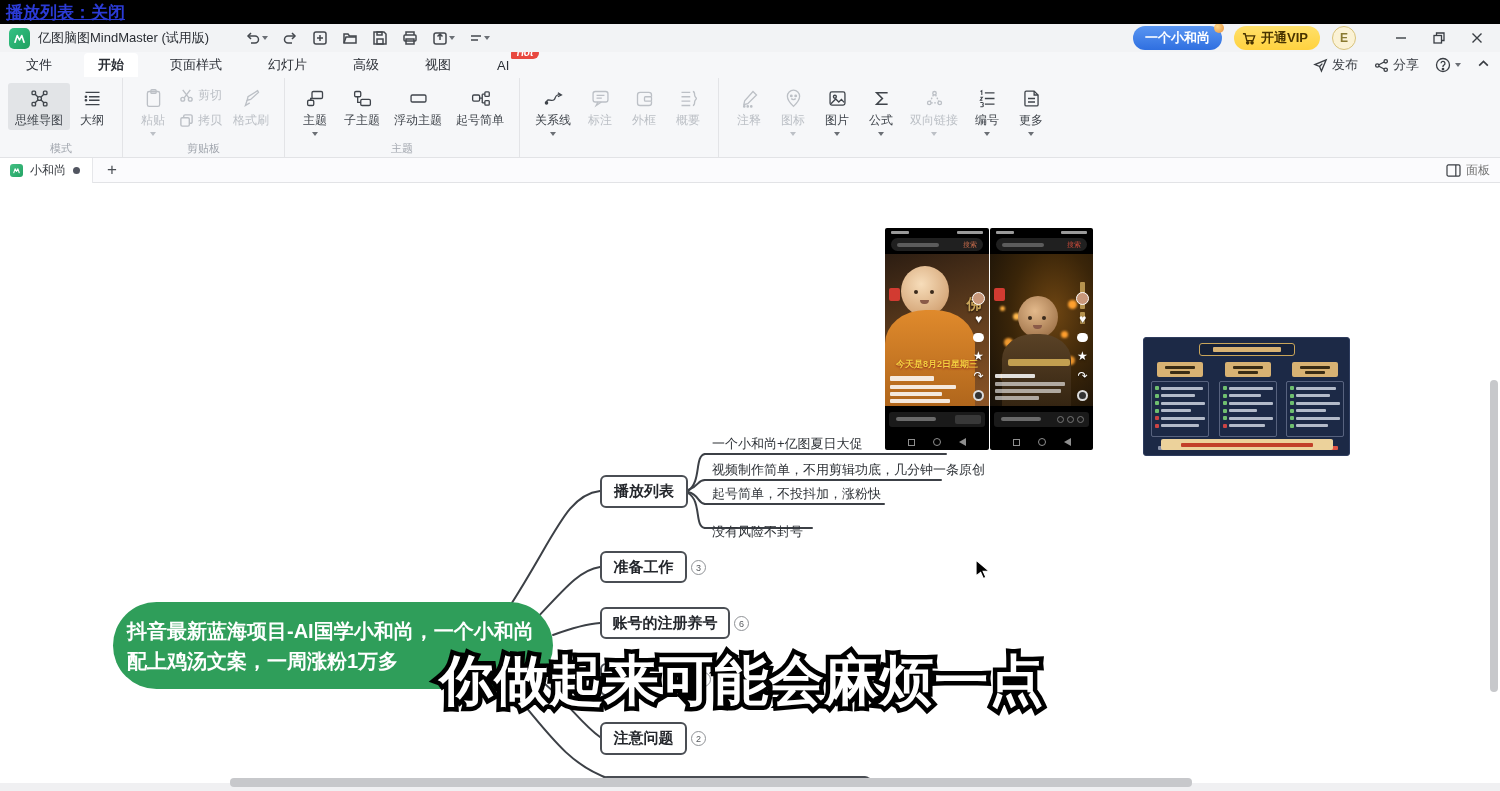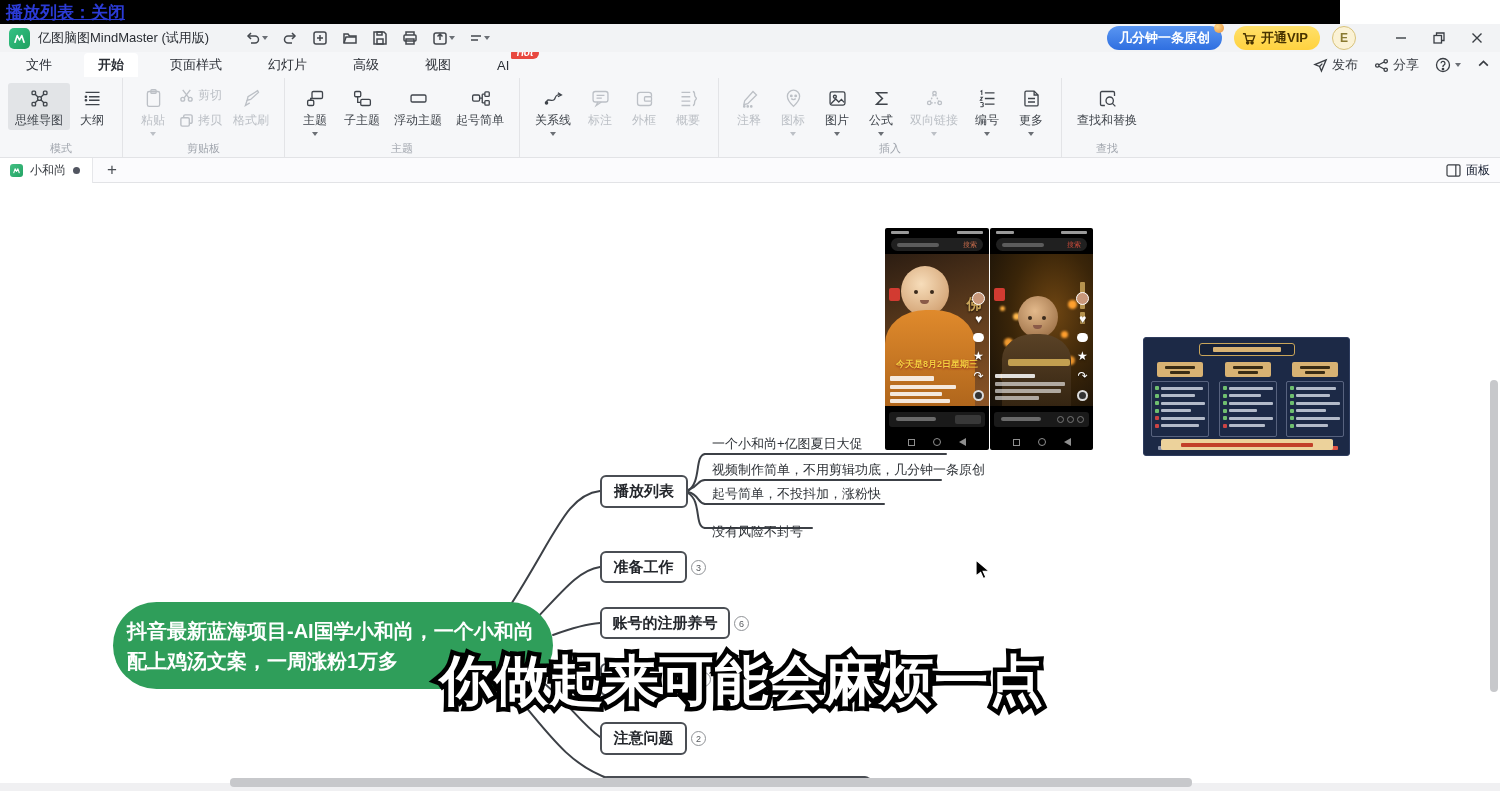--- a/index.html
+++ b/index.html
@@ -1,19 +1,19 @@
 <!DOCTYPE html>
 <html><head>
 <meta charset="utf-8">
 <style>
   * { margin:0; padding:0; box-sizing:border-box; }
   html,body { width:1500px; height:791px; overflow:hidden; font-family:"Liberation Sans",sans-serif; background:#fff; }
 
   
-  .black-bar { position:absolute; left:0; top:0; width:1340px; height:24px; background:#000; z-index:30; }
+  .black-bar { position:absolute; left:0; top:0; width:1500px; height:24px; background:#000; z-index:30; }
   .playlist-text { position:absolute; left:6px; top:1px; font-family:"Liberation Serif",serif; font-size:17px; font-weight:700; color:#2b3bd6; text-decoration:underline; }
 
   
   .titlebar { position:absolute; left:0; top:24px; width:1500px; height:28px; background:#f2f3f5; display:flex; align-items:center; z-index:29; }
   .app-logo { width:21px; height:21px; border-radius:5px; background:linear-gradient(135deg,#35c285,#1ea05f); margin-left:9px; display:flex; align-items:center; justify-content:center; }
   .app-title { font-size:13px; color:#2a2e34; margin-left:8px; }
   .qa-icons { display:flex; align-items:center; gap:10px; margin-left:34px; color:#44484e; }
   .qa-btn { display:flex; align-items:center; gap:1px; padding:2px; border-radius:3px; }
   .caret-sm { width:0; height:0; border-left:3.5px solid transparent; border-right:3.5px solid transparent; border-top:4px solid #6b6f75; }
   .tb-right { position:absolute; right:8px; top:0; height:28px; display:flex; align-items:center; gap:12px; }
@@ -45,21 +45,21 @@
   .srow { display:flex; align-items:center; gap:4px; font-size:12px; color:#bcc0c6; }
   .srow svg { width:15px; height:15px; stroke:currentColor; fill:none; stroke-width:1.5; }
 
   
   .doctabs { position:absolute; left:0; top:158px; width:1500px; height:25px; background:#fbfbfd; border-bottom:1px solid #e2e3e6; display:flex; align-items:center; z-index:26; }
   .doc-tab { display:flex; align-items:center; gap:7px; background:#fff; height:25px; padding:0 12px 0 10px; border-right:1px solid #e6e7ea; }
   .doc-tab-icon { width:13px; height:13px; border-radius:3px; background:linear-gradient(135deg,#43c083,#23a465); display:flex; align-items:center; justify-content:center; }
   .doc-tab-label { font-size:12px; color:#33373d; }
   .dirty-dot { width:7px; height:7px; border-radius:50%; background:#515560; }
   .newtab-btn { font-size:17px; color:#4a4e54; margin-left:14px; }
-  .panel-btn { position:absolute; right:10px; display:flex; align-items:center; gap:5px; font-size:12px; color:#0f172a; }
+  .panel-btn { position:absolute; right:10px; display:flex; align-items:center; gap:5px; font-size:12px; color:#737373; }
 
   
   .canvas { position:absolute; left:0; top:183px; width:1500px; height:608px; background:#fff; overflow:hidden; }
   .links { position:absolute; left:0; top:0; z-index:1; }
   .mnode { position:absolute; display:flex; align-items:center; justify-content:center; background:#fff; border:2px solid #4a4e54; border-radius:6px; font-weight:700; font-size:15px; color:#23262b; z-index:2; white-space:nowrap; }
   .central-node { position:absolute; left:113px; top:419px; width:440px; height:87px; background:#2f9e5a; border-radius:44px; color:#fff; font-weight:700; font-size:20px; line-height:30px; display:flex; align-items:center; justify-content:center; padding:0 14px; z-index:2; }
   .subitem { position:absolute; font-size:13px; color:#2e3237; white-space:nowrap; z-index:2; }
   .badge { position:absolute; width:15px; height:15px; border:1.5px solid #8f9296; border-radius:50%; background:#fff; color:#55585c; font-size:9px; display:flex; align-items:center; justify-content:center; z-index:2; }
   .bottom-node { position:absolute; left:601px; top:593px; width:270px; height:14px; background:#fff; border:2px solid #4a4e54; border-bottom:none; border-radius:6px 6px 0 0; z-index:1; }
 
@@ -199,21 +199,21 @@
       <span class="caret-sm"></span>
     </span>
     <span class="qa-btn">
       <svg width="14" height="14" viewBox="0 0 14 14" fill="none" stroke="#44484e" stroke-width="1.5">
           <path d="M2 5 H12 M2 9 H9"></path>
         </svg>
       <span class="caret-sm"></span>
     </span>
   </div>
   <div class="tb-right">
-    <span class="promo-pill"><span>几分钟一条原创</span><span class="promo-dot"></span></span>
+    <span class="promo-pill"><span>一个小和尚</span><span class="promo-dot"></span></span>
     <span class="vip-pill">
       <svg width="14" height="13" viewBox="0 0 16 15" fill="none" stroke="#473300" stroke-width="1.6">
           <path d="M1 2 H3.5 L5.5 10 H12.5 L14.5 4.5 H4"></path>
           <circle cx="6.5" cy="12.5" r="1.3" fill="#473300"></circle>
           <circle cx="11.5" cy="12.5" r="1.3" fill="#473300"></circle>
         </svg>
       <span>开通VIP</span>
     </span>
     <span class="avatar">E</span>
     <div class="win-controls">
@@ -464,34 +464,22 @@
       <span class="caret-sm"></span>
     </div>
     <div class="rbtn">
       <svg viewBox="0 0 24 24">
           <path d="M15 3.5 H6 A1.5 1.5 0 0 0 4.5 5 V19 A1.5 1.5 0 0 0 6 20.5 H18 A1.5 1.5 0 0 0 19.5 19 V8 z"></path>
           <path d="M15 3.5 V8 H19.5 M8 12 H16 M8 16 H16"></path>
         </svg>
       <span>更多</span>
       <span class="caret-sm"></span>
     </div>
-    <span class="glabel">插入</span>
-  </div>
-
-  <div class="rgroup">
-    <div class="rbtn">
-      <svg viewBox="0 0 24 24">
-          <path d="M20 9 V5.5 A1.5 1.5 0 0 0 18.5 4 H5.5 A1.5 1.5 0 0 0 4 5.5 V18.5 A1.5 1.5 0 0 0 5.5 20 H9"></path>
-          <circle cx="14.5" cy="14.5" r="4.2"></circle>
-          <path d="M17.6 17.6 L21 21"></path>
-        </svg>
-      <span>查找和替换</span>
-    </div>
-    <span class="glabel">查找</span>
-  </div>
+  </div>
+
 </div>
 
 <div class="doctabs">
   <div class="doc-tab">
     <span class="doc-tab-icon">
       <svg width="9" height="9" viewBox="0 0 20 20">
           <path d="M4 15 L7 6 L10 12 L13 6 L16 15" stroke="#fff" stroke-width="2.4" fill="none" stroke-linecap="round" stroke-linejoin="round"></path>
         </svg>
     </span>
     <span class="doc-tab-label">小和尚</span>

